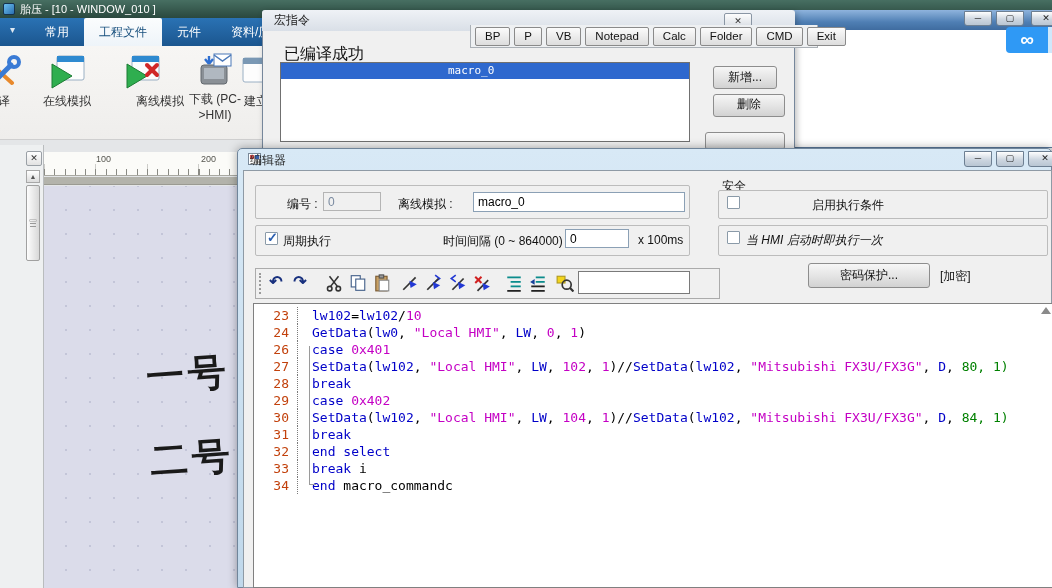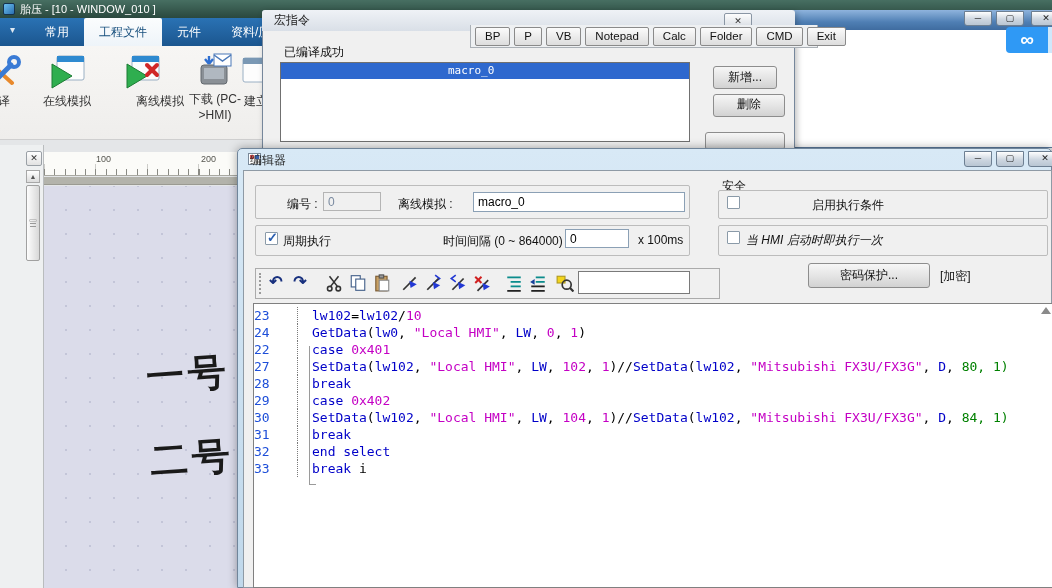--- a/index.html
+++ b/index.html
@@ -40,21 +40,21 @@
   #launcher-strip{left:470px;top:25px;width:348px;height:23px;background:#eef0f2;border:1px solid #aab0b6;border-top:none;display:flex;gap:4px;align-items:center;padding:0 4px;}
   .lbtn{height:19px;line-height:17px;padding:0 9px;background:linear-gradient(#fbfbfb,#dddddd);border:1px solid #8a8a8a;border-radius:2px;font-size:11.5px;color:#111;}
   
   #badge{left:1006px;top:27px;width:42px;height:26px;background:#2f99f5;border-radius:4px 0 0 4px;color:#fff;text-align:center;}
   #badge-logo{font-size:19px;line-height:25px;font-weight:bold;}
   #badge-side{left:1048px;top:27px;width:4px;height:26px;background:#cfe8fb;}
   
   #macro-dlg{left:262px;top:10px;width:533px;height:142px;background:#f0f0f0;border:1px solid #76879b;border-radius:3px 3px 0 0;box-shadow:2px 2px 6px rgba(0,0,0,.25);}
   #macro-title{left:262px;top:10px;width:533px;height:21px;background:linear-gradient(#eff2f6,#d9dfe7);border-radius:3px 3px 0 0;font-size:12px;line-height:20px;padding-left:12px;color:#222;}
   #macro-close{left:724px;top:13px;width:28px;height:16px;background:linear-gradient(#fdfdfd,#d6dbe2);border:1px solid #8a96a4;border-radius:2px;font-size:9px;line-height:14px;text-align:center;color:#333;}
-  #macro-status{left:284px;top:44px;font-size:12px;color:#111;}
+  #macro-status{left:284px;top:44px;font-size:16px;color:#111;}
   #macro-list{left:280px;top:62px;width:410px;height:80px;background:#fff;border:1px solid #707070;}
   #macro-row{left:281px;top:63px;width:408px;height:16px;background:#2E68CE;color:#fff;
     font-family:"DejaVu Sans Mono",monospace;font-size:11px;line-height:16px;white-space:pre;}
   #macro-row .mname{position:absolute;left:167px;top:0;}
   .w7btn{position:absolute;background:linear-gradient(#f6f6f6,#e3e3e3 55%,#d2d2d2);border:1px solid #8d8d8d;border-radius:3px;font-size:12px;text-align:center;color:#111;}
   
   #editor{left:237px;top:148px;width:815px;height:440px;background:linear-gradient(#d8e9f6,#c0d8eb);border:1px solid #70859a;border-radius:5px 5px 0 0;box-shadow:0 0 10px rgba(0,0,0,.35);}
   #editor-title{left:250px;top:152px;font-size:12px;color:#1c1c1c;}
   #editor-title-icon{left:248px;top:153px;width:13px;height:12px;background:#fff;border:1px solid #7a8a9a;}
   #editor-title-icon:before{content:"";position:absolute;left:1px;top:1px;width:4px;height:4px;background:#d05050;}
@@ -71,21 +71,21 @@
   .tico{position:absolute;top:274px;width:18px;height:18px;}
   .tico svg{width:18px;height:18px;display:block;}
   .tglyph{position:absolute;top:272px;width:20px;height:20px;font-size:16px;font-weight:bold;color:#18307e;text-align:center;line-height:20px;}
   #ed-search{left:578px;top:271px;width:112px;height:23px;border:1px solid #7a7a7a;background:#fff;}
   #pwd-btn{left:808px;top:263px;width:122px;height:25px;}
   #enc-lbl{left:940px;top:268px;font-size:12px;}
   
   #code{left:253px;top:303px;width:799px;height:285px;background:#fff;border:1px solid #808080;border-right:none;overflow:hidden;
     font-family:"DejaVu Sans Mono",monospace;font-size:13px;line-height:17px;padding-top:3px;}
   .cl{white-space:pre;height:17px;}
-  .ln{display:inline-block;width:44px;text-align:left;padding-right:8px;color:#1d4ed8;
+  .ln{display:inline-block;width:44px;text-align:right;padding-right:8px;color:#c2410c;
     border-right:1px dotted #7a7a7a;margin-right:14px;}
   .k{color:#0000C8;} .s{color:#C400C4;} .n{color:#C400C4;} .p{color:#000;} .g{color:#008000;}
   #fold-guide{left:309px;top:346px;width:7px;height:139px;border-left:1px solid #9a9a9a;border-bottom:1px solid #9a9a9a;}
   #code-scroll-arrow{left:1041px;top:307px;width:0;height:0;border-left:5px solid transparent;border-right:5px solid transparent;border-bottom:7px solid #8a8a8a;}
 </style>
 </head>
 <body>
 
 <div id="stage">
 
@@ -317,25 +317,26 @@
         <line x1="12.5" y1="12.5" x2="15.5" y2="15.5" stroke="#333" stroke-width="2"></line>
       </svg>
   </div>
   <input class="abs" id="ed-search" value="" style="">
   <div class="abs w7btn" id="pwd-btn" style="line-height:23px;">密码保护...</div>
   <div class="abs" id="enc-lbl">[加密]</div>
 
   <div class="abs" id="code">
       <div class="cl"><span class="ln">23</span><span class="k">lw102</span><span class="p">=</span><span class="k">lw102</span><span class="p">/</span><span class="n">10</span></div>
       <div class="cl"><span class="ln">24</span><span class="k">GetData</span><span class="p">(</span><span class="k">lw0</span><span class="p">, </span><span class="s">"Local HMI"</span><span class="p">, </span><span class="k">LW</span><span class="p">, </span><span class="n">0</span><span class="p">, </span><span class="n">1</span><span class="p">)</span></div>
-      <div class="cl"><span class="ln">22</span><span class="k">case </span><span class="n">0x401</span></div>
+      <div class="cl"><span class="ln">26</span><span class="k">case </span><span class="n">0x401</span></div>
       <div class="cl"><span class="ln">27</span><span class="k">SetData</span><span class="p">(</span><span class="k">lw102</span><span class="p">, </span><span class="s">"Local HMI"</span><span class="p">, </span><span class="k">LW</span><span class="p">, </span><span class="n">102</span><span class="p">, </span><span class="n">1</span><span class="p">)//</span><span class="k">SetData</span><span class="p">(</span><span class="k">lw102</span><span class="p">, </span><span class="s">"Mitsubishi FX3U/FX3G"</span><span class="p">, </span><span class="k">D</span><span class="p">, </span><span class="g">80, 1)</span></div>
       <div class="cl"><span class="ln">28</span><span class="k">break</span></div>
       <div class="cl"><span class="ln">29</span><span class="k">case </span><span class="n">0x402</span></div>
       <div class="cl"><span class="ln">30</span><span class="k">SetData</span><span class="p">(</span><span class="k">lw102</span><span class="p">, </span><span class="s">"Local HMI"</span><span class="p">, </span><span class="k">LW</span><span class="p">, </span><span class="n">104</span><span class="p">, </span><span class="n">1</span><span class="p">)//</span><span class="k">SetData</span><span class="p">(</span><span class="k">lw102</span><span class="p">, </span><span class="s">"Mitsubishi FX3U/FX3G"</span><span class="p">, </span><span class="k">D</span><span class="p">, </span><span class="g">84, 1)</span></div>
       <div class="cl"><span class="ln">31</span><span class="k">break</span></div>
       <div class="cl"><span class="ln">32</span><span class="k">end select</span></div>
       <div class="cl"><span class="ln">33</span><span class="k">break</span><span class="p"> i</span></div>
+      <div class="cl"><span class="ln">34</span><span class="k">end</span><span class="p"> macro_commandc</span></div>
     </div>
   <div class="abs" id="fold-guide"></div>
   <div class="abs" id="code-scroll-arrow"></div>
 
 </div>
 
 </body></html>

